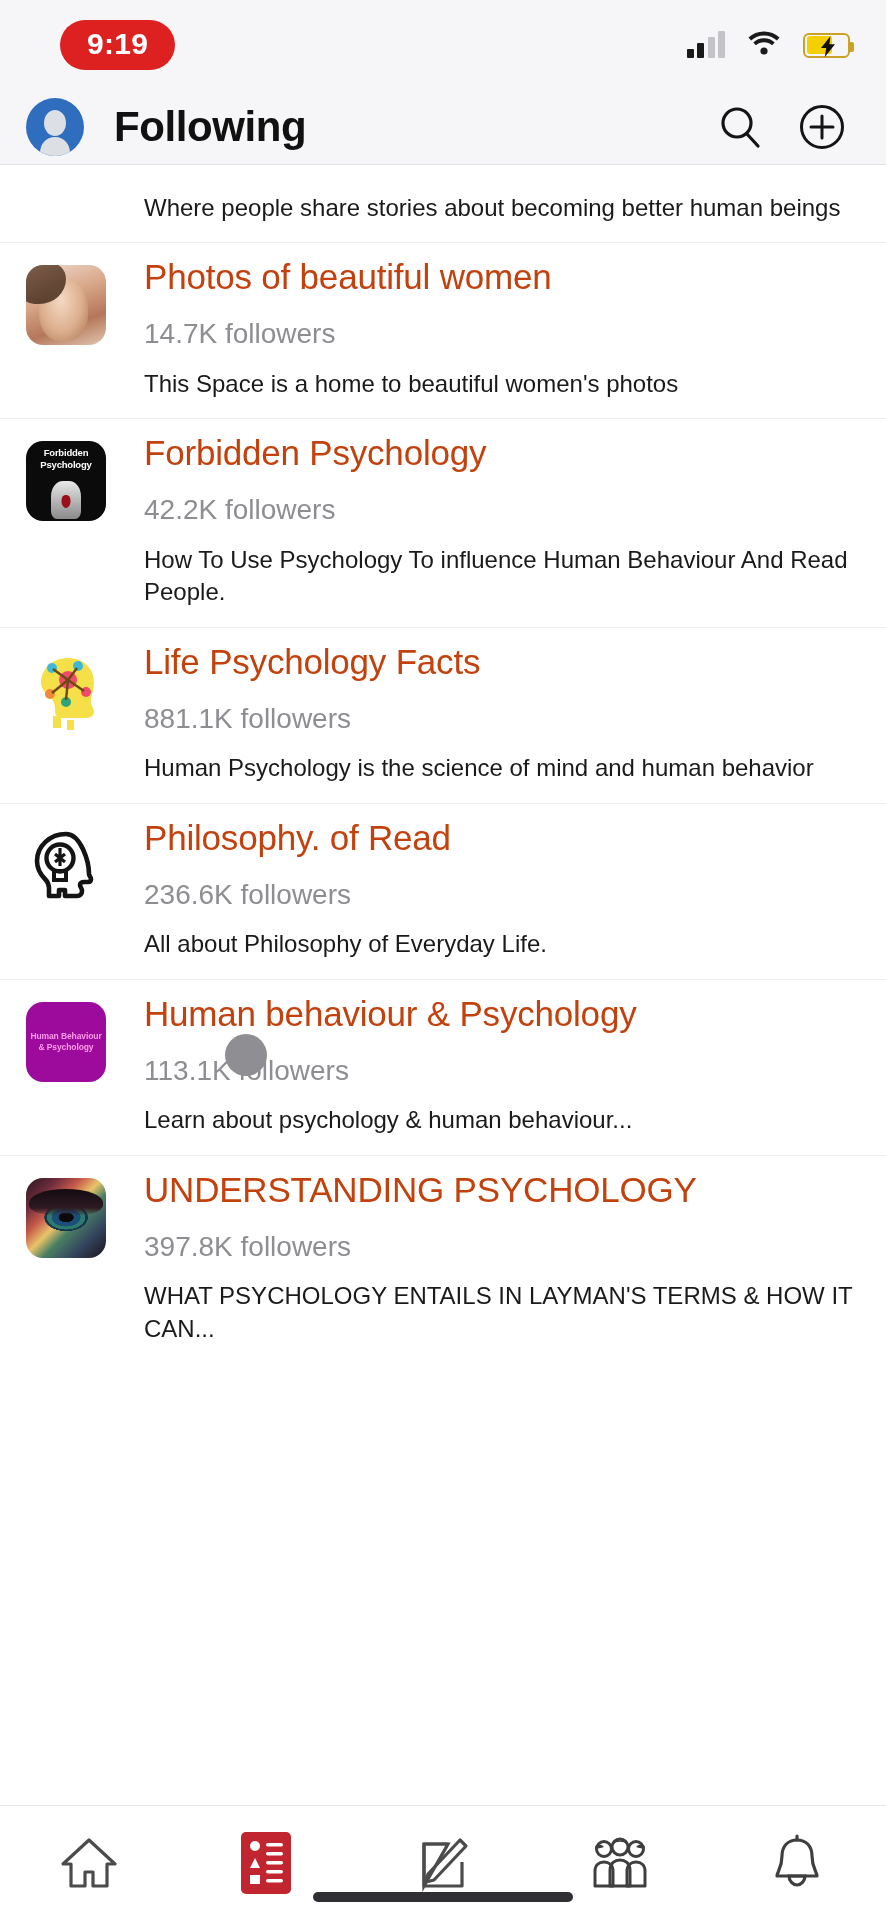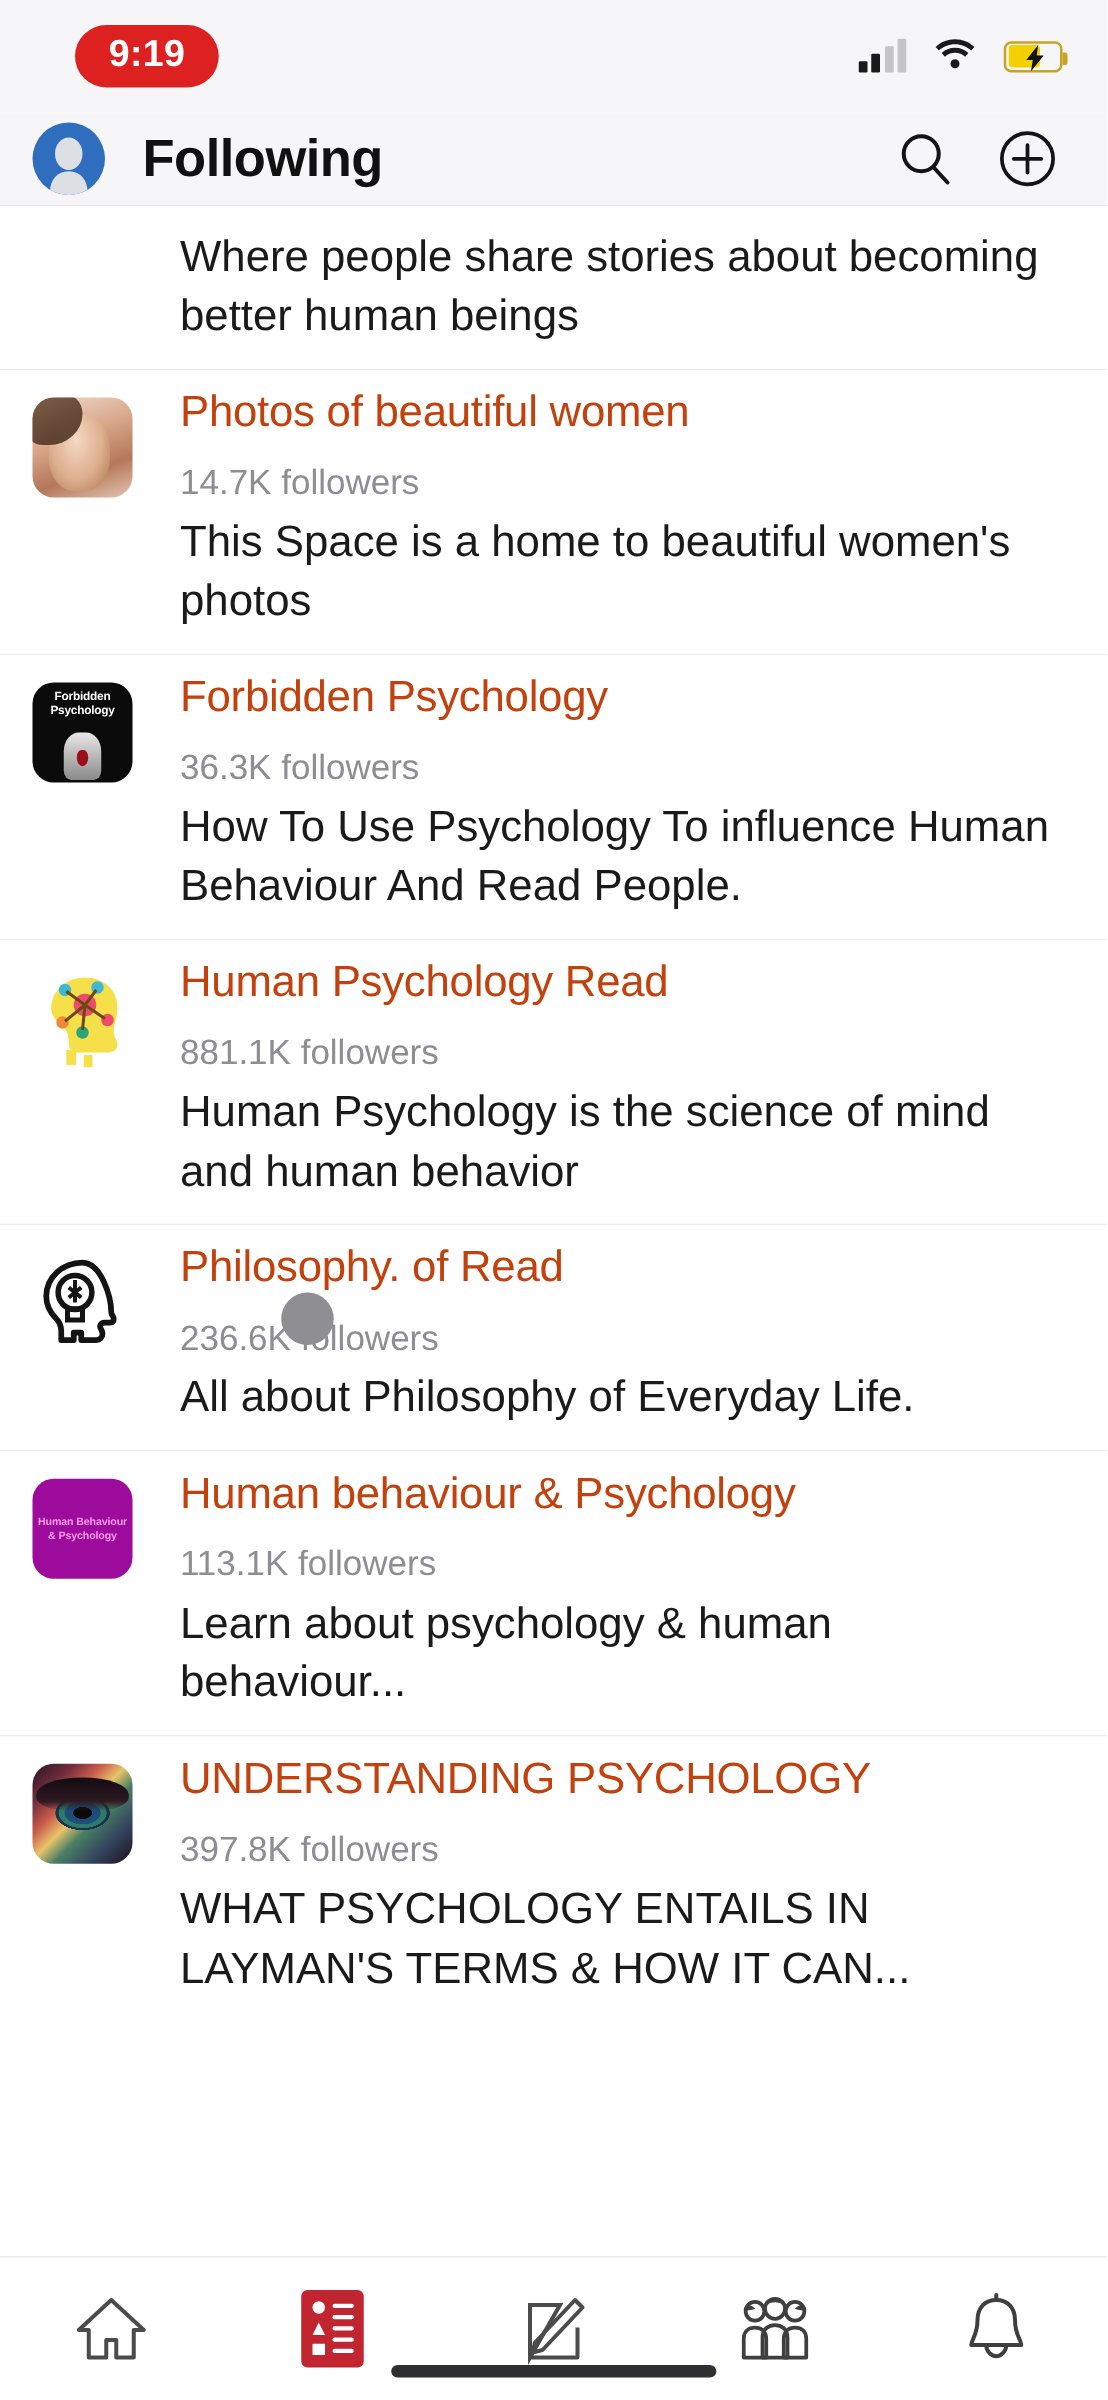--- a/index.html
+++ b/index.html
@@ -70,21 +70,21 @@
   .av {
     width:80px; height:80px; border-radius:17px; overflow:hidden;
     position:relative; background:#ddd;
   }
   .rtxt { flex:1; padding:12px 30px 18px 26px; }
   .rname {
     font-size:35px; color:#c2410c; line-height:1.28; letter-spacing:-0.2px;
     font-weight:400;
   }
   .rfoll { font-size:28px; color:#8d8d92; line-height:1.35; margin-top:15px; }
-  .rdesc { font-size:35px; color:#1a1a1a; line-height:1.35; margin-top:5px; }
+  .rdesc { font-size:24px; color:#1a1a1a; line-height:1.35; margin-top:15px; }
 
   
   .av-photo1 { background:linear-gradient(160deg,#f0dcd2 0%,#d9a98c 38%,#b5775a 70%,#e3c6b2 100%); }
   .av-photo1::before {
     content:""; position:absolute; left:16%; top:16%; width:62%; height:78%;
     border-radius:48% 48% 42% 42%;
     background:radial-gradient(ellipse at 45% 35%,#f5d9c4 0%,#dcae8d 55%,#a9744f 100%);
   }
   .av-photo1::after {
     content:""; position:absolute; left:-6%; top:-4%; width:56%; height:52%;
@@ -225,21 +225,21 @@
 
     <div class="row">
       <div class="av-wrap">
         <div class="av av-dark">
           <div class="av-dark-cap">Forbidden Psychology</div>
           <div class="av-dark-fig"></div>
         </div>
       </div>
       <div class="rtxt">
         <div class="rname">Forbidden Psychology</div>
-        <div class="rfoll">36.3K followers</div>
+        <div class="rfoll">42.2K followers</div>
         <div class="rdesc">How To Use Psychology To influence Human Behaviour And Read People.</div>
       </div>
     </div>
 
     <div class="row">
       <div class="av-wrap">
         <div class="av av-yellow">
           <svg viewBox="0 0 80 80" width="80" height="80">
             <path d="M15 30c2-13 13-22 27-22 15 0 26 10 26 24 0 8-3 13-3 19 0 5 3 7 3 11 0 4-4 6-9 6H36c-5 0-7-3-7-8 0-6-1-9-6-14-5-4-9-9-8-16z" fill="#f5e04a"></path>
             <path d="M27 66h8v12h-8zM41 70h7v10h-7z" fill="#f5e04a"></path>
@@ -253,21 +253,21 @@
               <line x1="42" y1="30" x2="27" y2="19"></line>
               <line x1="42" y1="30" x2="51" y2="18"></line>
               <line x1="42" y1="30" x2="26" y2="43"></line>
               <line x1="42" y1="30" x2="40" y2="50"></line>
               <line x1="42" y1="30" x2="58" y2="41"></line>
             </g>
           </svg>
         </div>
       </div>
       <div class="rtxt">
-        <div class="rname">Human Psychology Read</div>
+        <div class="rname">Life Psychology Facts</div>
         <div class="rfoll">881.1K followers</div>
         <div class="rdesc">Human Psychology is the science of mind and human behavior</div>
       </div>
     </div>
 
     <div class="row">
       <div class="av-wrap">
         <div class="av av-white">
           <svg viewBox="0 0 80 80" width="80" height="80">
             <path d="M40 8C24 8 11 20 11 35c0 9 4 14 8 18 3 3 4 6 4 10v7h10v-6h6v6h12c3 0 5-2 5-5 0-3-2-4-2-6 0-2 2-3 4-3h4c2 0 3-1 3-3 0-2-2-3-2-5 0-12-8-40-23-40z" fill="none" stroke="#141414" stroke-width="4.6" stroke-linejoin="round"></path>

